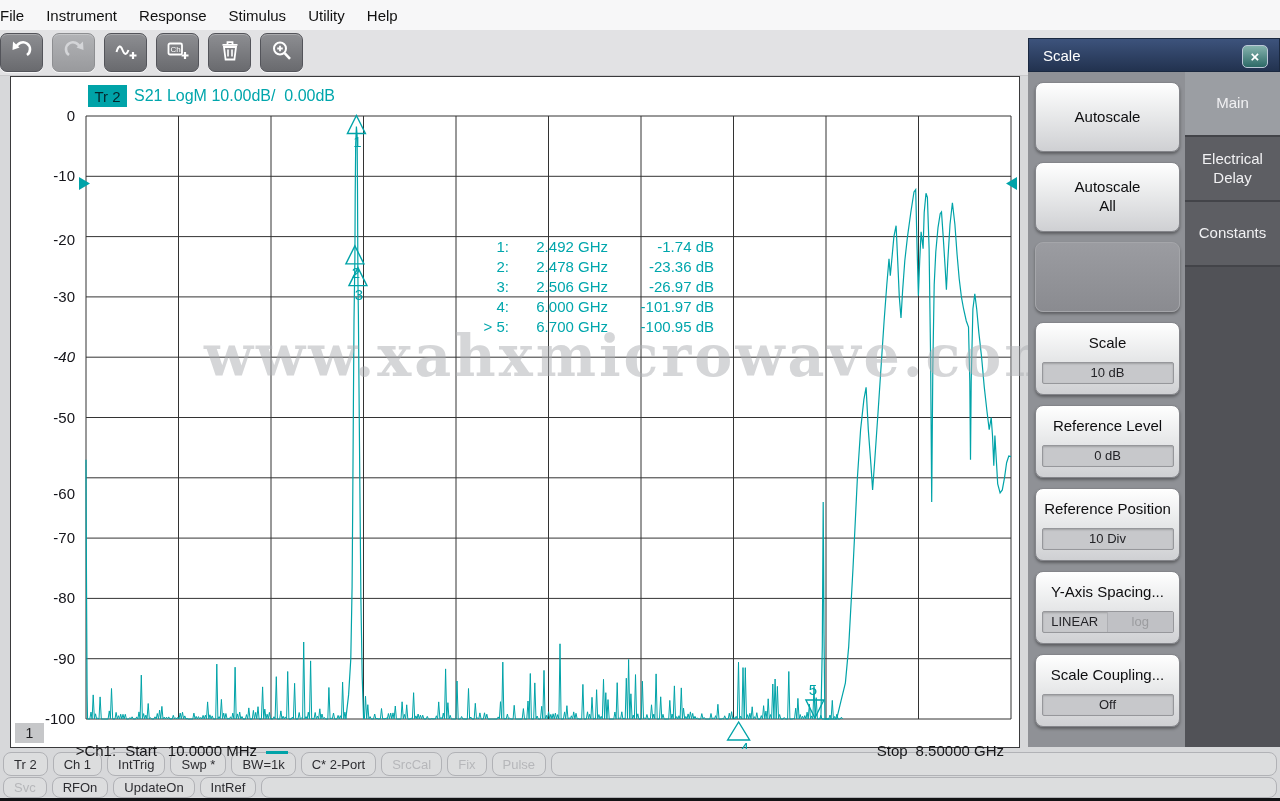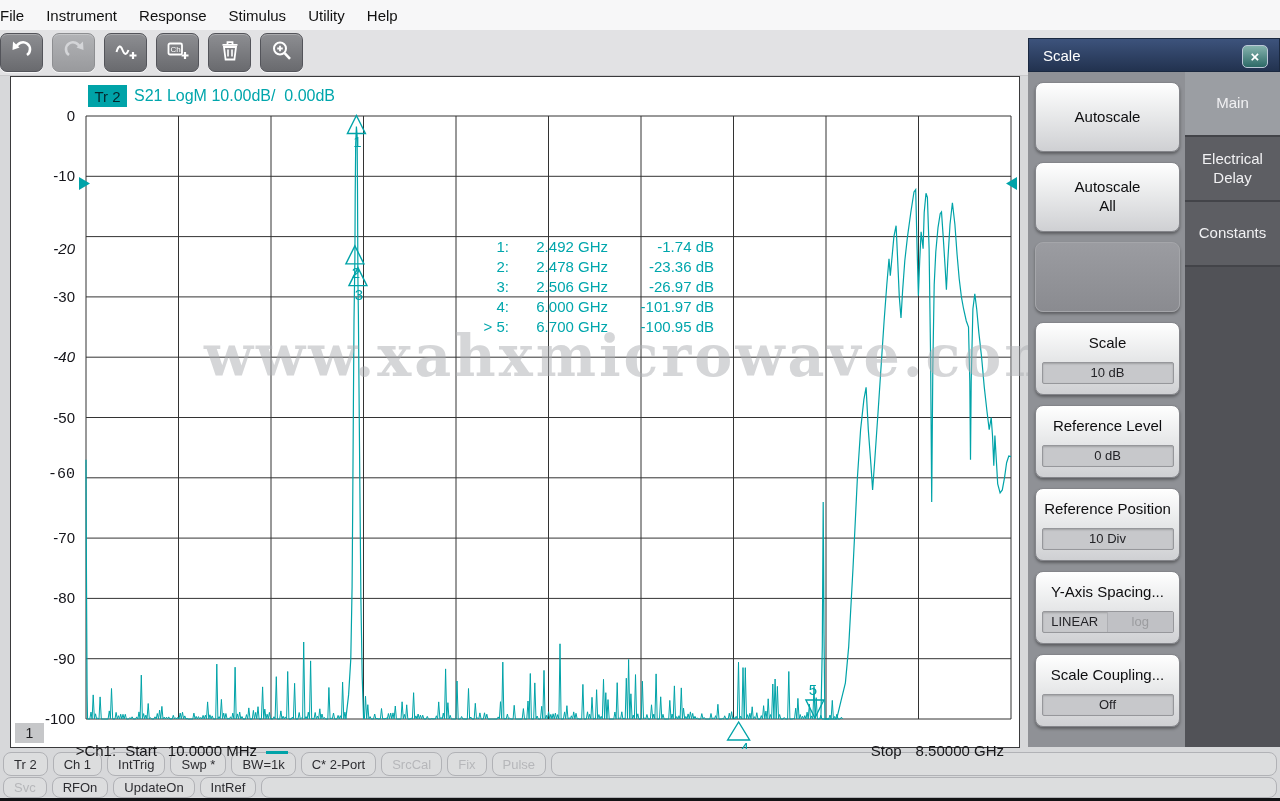--- a/index.html
+++ b/index.html
@@ -38,21 +38,21 @@
   .chbadge{position:absolute;left:4px;top:646px;width:29px;height:20px;background:#c6c7c9;
            color:#1d1d1f;font-size:14px;display:flex;align-items:center;justify-content:center;z-index:4}
   .stext{position:absolute;top:648px;font-size:15px;color:#161618;z-index:4;white-space:pre}
   #st-left{left:48px}
   #st-left .gap1{margin-left:9px}
   #st-left .gap2{margin-left:11px}
   .start-dash{display:inline-block;width:22px;height:3px;background:#00a3a8;margin-left:9px;vertical-align:middle}
   #st-center{left:405px}
   #st-center .gap1{margin-left:17px}
   #st-right{right:15px}
-  #st-right .gap1{margin-left:14px}
+  #st-right .gap1{margin-left:8px}
 
   
   .watermark{position:absolute;left:204px;top:322px;z-index:3;pointer-events:none;white-space:nowrap;
              font-family:"DejaVu Serif",serif;font-weight:bold;font-size:57px;letter-spacing:3px;
              color:rgba(172,173,177,0.5)}
 
   
   .panel{position:absolute;left:1028px;top:38px;width:252px;height:709px;z-index:10}
   .panel-title{height:34px;background:linear-gradient(#3d537c,#22324f);border:1px solid #1b2940;
                box-sizing:border-box;display:flex;align-items:center;color:#fff;font-size:15px;
@@ -185,25 +185,25 @@
         <text x="801.886925795053" y="618" fill="#00a3a8" font-size="15" text-anchor="middle" font-family="Liberation Sans, sans-serif">5</text>
       </g>
       <polygon points="68,100 68,113 79,106.5" fill="#00a3a8"></polygon>
       <polygon points="1006,100 1006,113 995,106.5" fill="#00a3a8"></polygon>
     </svg>
   <div class="tr-badge">Tr 2</div>
   <div class="tr-title">S21 LogM 10.00dB/  0.00dB</div>
   <div id="ylabels">
       <div class="ylab" style="top: 30px;">0</div>
       <div class="ylab" style="top: 90.3px;">-10</div>
-      <div class="ylab" style="top: 163px; font-style: italic;">-20</div>
+      <div class="ylab" style="top: 154px;">-20</div>
       <div class="ylab" style="top: 210.9px;">-30</div>
       <div class="ylab" style="top: 271.2px; font-style: italic;">-40</div>
       <div class="ylab" style="top: 331.5px;">-50</div>
-      <div class="ylab" style="top: 389px; font-family: Liberation Mono, monospace;">-60</div>
+      <div class="ylab" style="top: 408px;">-60</div>
       <div class="ylab" style="top: 452.1px;">-70</div>
       <div class="ylab" style="top: 512.4px;">-80</div>
       <div class="ylab" style="top: 572.7px;">-90</div>
       <div class="ylab" style="top: 633px;">-100</div>
     </div>
   <div class="readout" id="readout">
       <div class="r">
         <span class="c1">1:</span>
         <span class="c2">2.492  GHz</span>
         <span class="c3">-1.74 dB</span>

